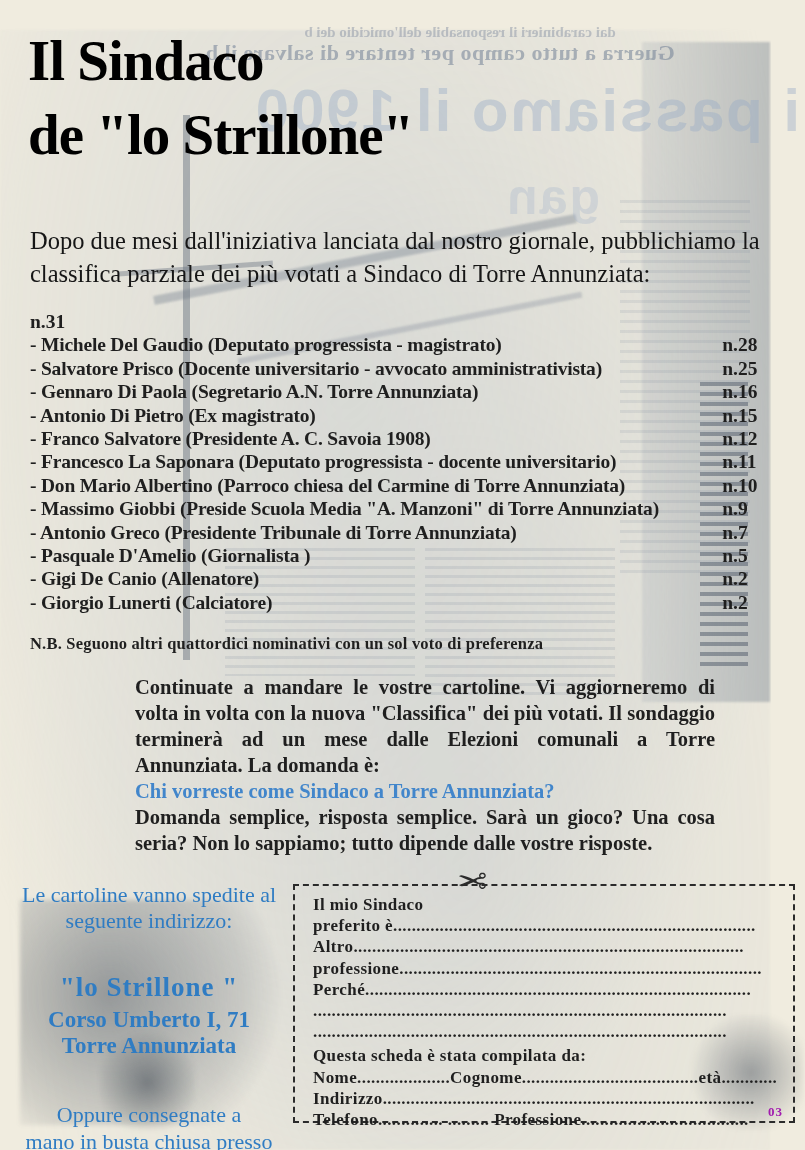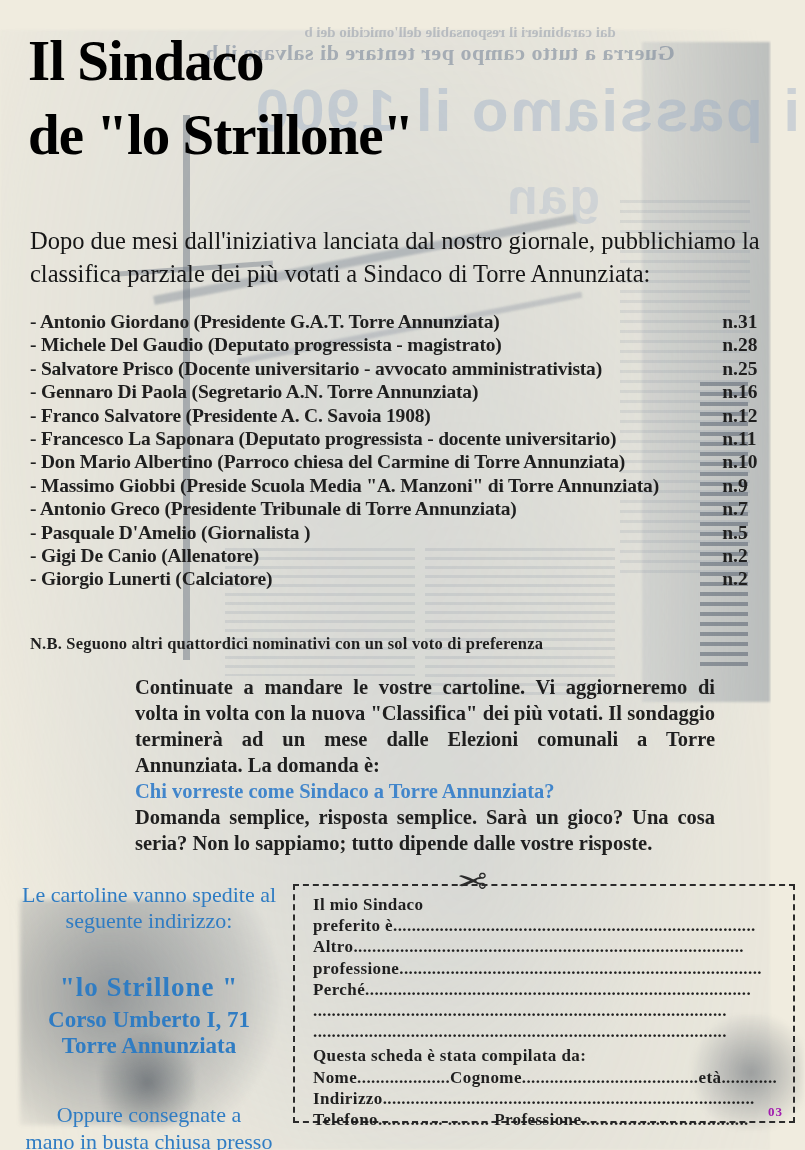--- a/index.html
+++ b/index.html
@@ -125,34 +125,37 @@
     <span>de "lo Strillone"</span>
   </h1>
 
   <div class="intro abs">
     <span>Dopo due mesi dall'iniziativa lanciata dal nostro giornale, pubblichiamo la</span>
     <span>classifica parziale  dei più votati a Sindaco di Torre Annunziata:</span>
   </div>
 
   <div class="ranking abs">
     <div class="rank-row">
-      <span class="rank-label">- Antonio Giordano (Presidente G.A.T. Torre Annunziata)</span>
       <span class="rank-count"><span class="np">n.</span><span class="nv">31</span></span>
     </div>
     <div class="rank-row">
       <span class="rank-label">- Michele Del Gaudio (Deputato progressista - magistrato)</span>
       <span class="rank-count"><span class="np">n.</span><span class="nv">28</span></span>
     </div>
     <div class="rank-row">
       <span class="rank-label">- Salvatore Prisco (Docente universitario - avvocato amministrativista)</span>
       <span class="rank-count"><span class="np">n.</span><span class="nv">25</span></span>
     </div>
     <div class="rank-row">
       <span class="rank-label">- Gennaro Di Paola (Segretario A.N. Torre Annunziata)</span>
       <span class="rank-count"><span class="np">n.</span><span class="nv">16</span></span>
+    </div>
+    <div class="rank-row">
+      <span class="rank-label">- Antonio Di Pietro (Ex magistrato)</span>
+      <span class="rank-count"><span class="np">n.</span><span class="nv">15</span></span>
     </div>
     <div class="rank-row">
       <span class="rank-label">- Franco Salvatore (Presidente A. C. Savoia 1908)</span>
       <span class="rank-count"><span class="np">n.</span><span class="nv">12</span></span>
     </div>
     <div class="rank-row">
       <span class="rank-label">- Francesco La Saponara (Deputato progressista - docente universitario)</span>
       <span class="rank-count"><span class="np">n.</span><span class="nv">11</span></span>
     </div>
     <div class="rank-row">

